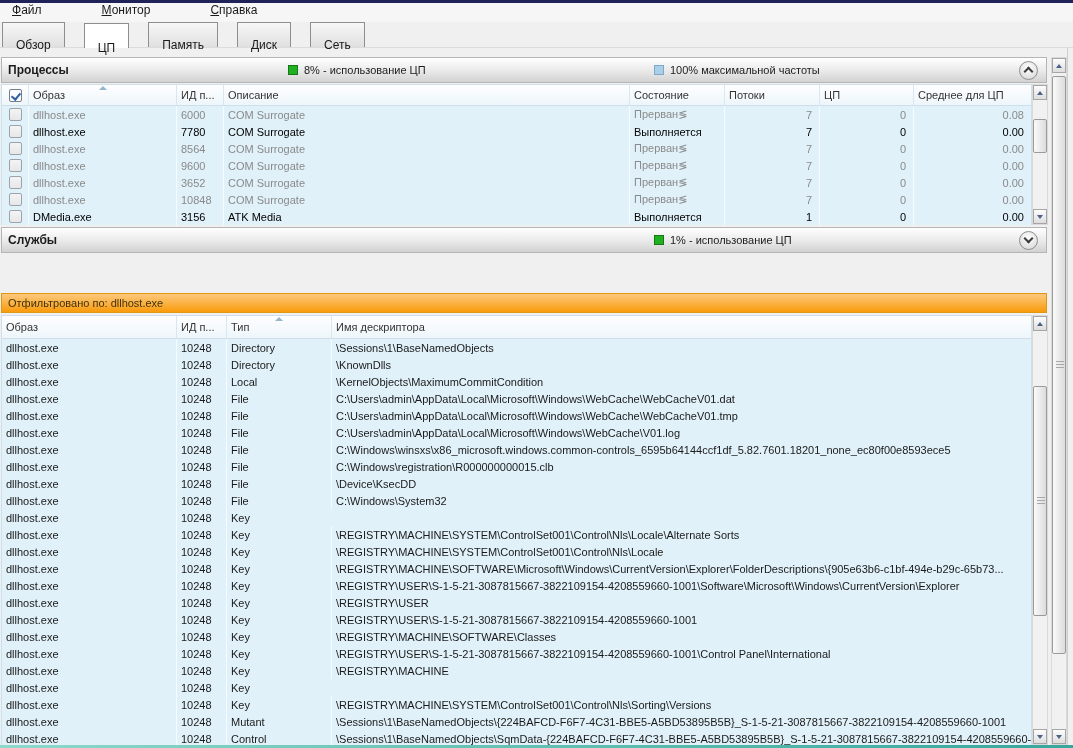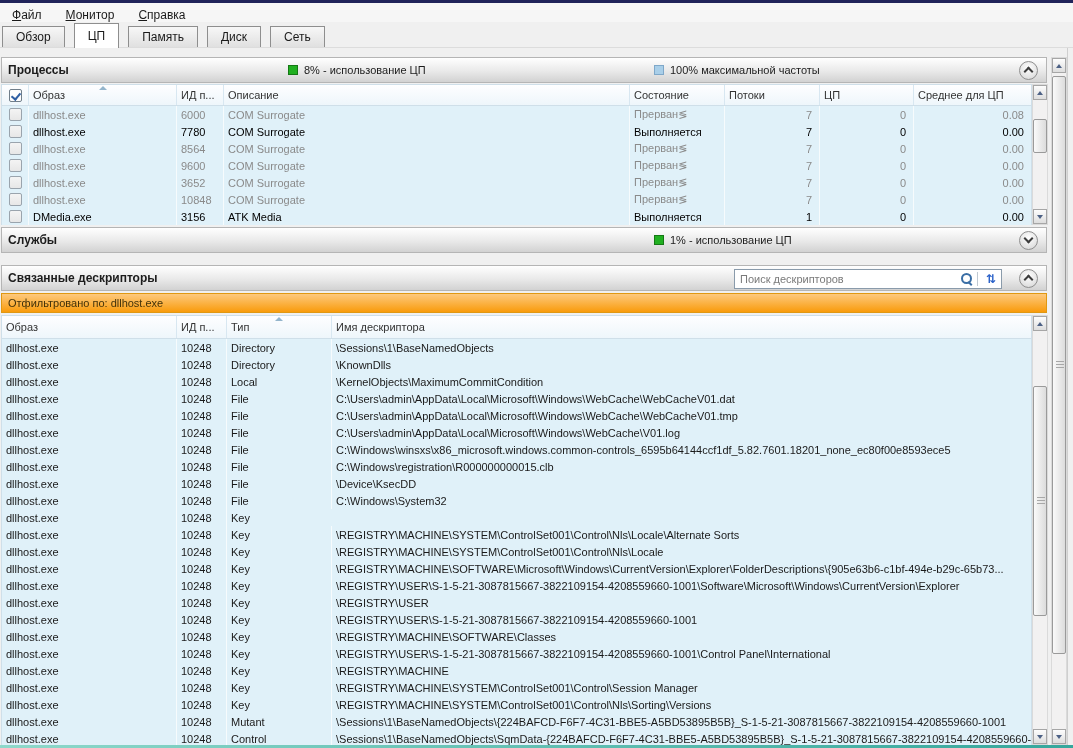--- a/index.html
+++ b/index.html
@@ -2,28 +2,28 @@
 <html><head>
 <meta charset="utf-8">
 <style>
   * { margin:0; padding:0; box-sizing:border-box; }
   body { background:#c8c8c8; font-family:"Liberation Sans","DejaVu Sans",sans-serif; }
   .window { position:relative; width:1073px; height:748px; background:#f0f0f0; overflow:hidden; }
 
   .titlebar-strip { position:absolute; top:0; left:0; right:0; height:3px; background:#20235a; }
 
   .menubar { position:absolute; top:3px; left:0; right:0; height:19px; background:#f6f6f6;
-             display:flex; align-items:flex-end; padding-left:4px; font-size:12px; color:#1a1a1a; }
+             display:flex; align-items:flex-start; padding-left:4px; font-size:12px; color:#1a1a1a;gap:36px; }
   .menu-item { padding:0 8px; margin-right:8px; cursor:default; }
   .menu-item u { text-decoration:underline; }
 
   .tabstrip { position:absolute; top:22px; left:0; right:0; height:26px; display:flex;
               align-items:flex-end; padding-left:2px; background:#f0f0f0; border-bottom:1px solid #dcdcdc; }
-  .tab { height:21px; line-height:20px; padding:0 13px; font-size:12px; color:#1a1a1a;
-         background:linear-gradient(#f7f7f7,#e0e0e0); border:1px solid #8e8e8e; border-bottom:none; margin-right:9px; }
+  .tab { height:21px; line-height:20px; padding:12px 13px; font-size:12px; color:#1a1a1a;
+         background:linear-gradient(#f7f7f7,#e0e0e0); border:1px solid #8e8e8e; border-bottom:none; margin-right:19px; }
   .tab.active { background:#fff; height:25px; line-height:25px; margin-bottom:-1px; position:relative; z-index:2; }
 
   .secbar { position:absolute; left:1px; width:1046px; height:26px;
             background:linear-gradient(#ffffff,#e9e9e9 55%,#d2d2d2);
             border:1px solid #b5b5b5; display:flex; align-items:center; }
   .sec-title { font-weight:bold; font-size:12px; color:#1c1c1c; padding-left:6px; }
   .legend { position:absolute; display:flex; align-items:center; font-size:11px; color:#1c1c1c; }
   .sq { width:10px; height:10px; display:inline-block; margin-right:6px; }
   .sq.green { background:#21b021; border:1px solid #157815; }
   .sq.blue  { background:#a9cfe9; border:1px solid #7fa8c9; }
@@ -278,32 +278,20 @@
     <span class="sec-title">Службы</span>
     <span class="legend" style="left:652px">
       <span class="sq green" style="background: rgb(33, 176, 33);"></span>
       <span>1% - использование ЦП</span>
     </span>
     <span class="chev-btn">
         <span class="chev down"></span>
       </span>
   </div>
 
-  <div class="secbar" style="top:265px">
-    <span class="sec-title">Связанные дескрипторы</span>
-    <span class="searchbox">
-      <input class="search-input" type="text" placeholder="Поиск дескрипторов" style="">
-      <span class="mag-icon"></span>
-      <span class="vsep"></span>
-      <span class="refresh-icon">⇅</span>
-    </span>
-    <span class="chev-btn">
-        <span class="chev up"></span>
-      </span>
-  </div>
 
   <div class="filterbar">
     <span>Отфильтровано по: dllhost.exe</span>
   </div>
 
   <div class="thead hand-head">
     <div class="hcell">
         <span>Образ</span>
       </div>
     <div class="hcell">
@@ -435,21 +423,20 @@
       <div class="hrow">
     <span class="cell">dllhost.exe</span>
     <span class="cell">10248</span>
     <span class="cell">Key</span>
     <span class="cell">\REGISTRY\MACHINE</span>
   </div>
       <div class="hrow">
     <span class="cell">dllhost.exe</span>
     <span class="cell">10248</span>
     <span class="cell">Key</span>
-    <span class="cell">\REGISTRY\MACHINE\SYSTEM\ControlSet001\Control\Session Manager</span>
   </div>
       <div class="hrow">
     <span class="cell">dllhost.exe</span>
     <span class="cell">10248</span>
     <span class="cell">Key</span>
     <span class="cell">\REGISTRY\MACHINE\SYSTEM\ControlSet001\Control\Nls\Sorting\Versions</span>
   </div>
       <div class="hrow">
     <span class="cell">dllhost.exe</span>
     <span class="cell">10248</span>

